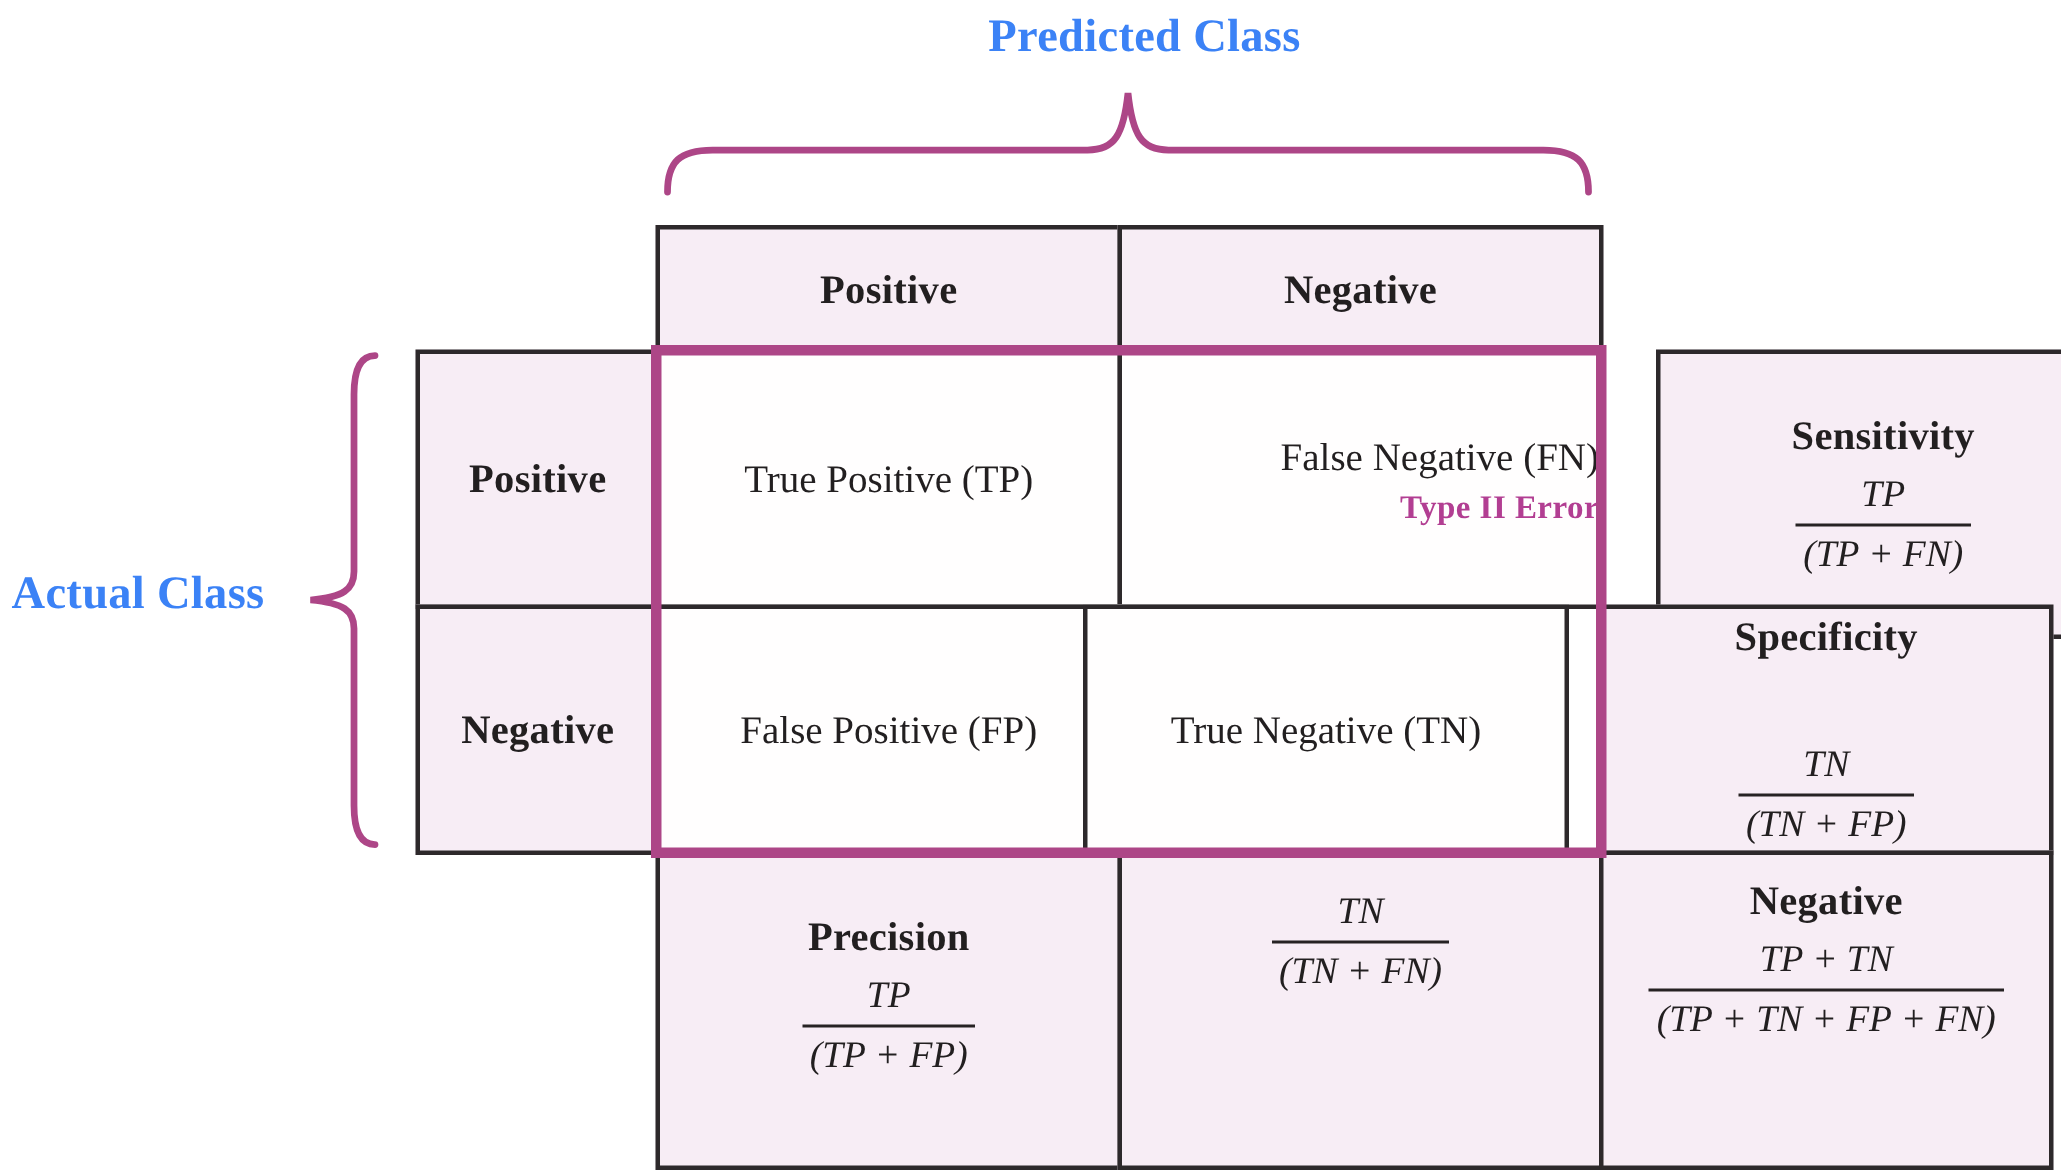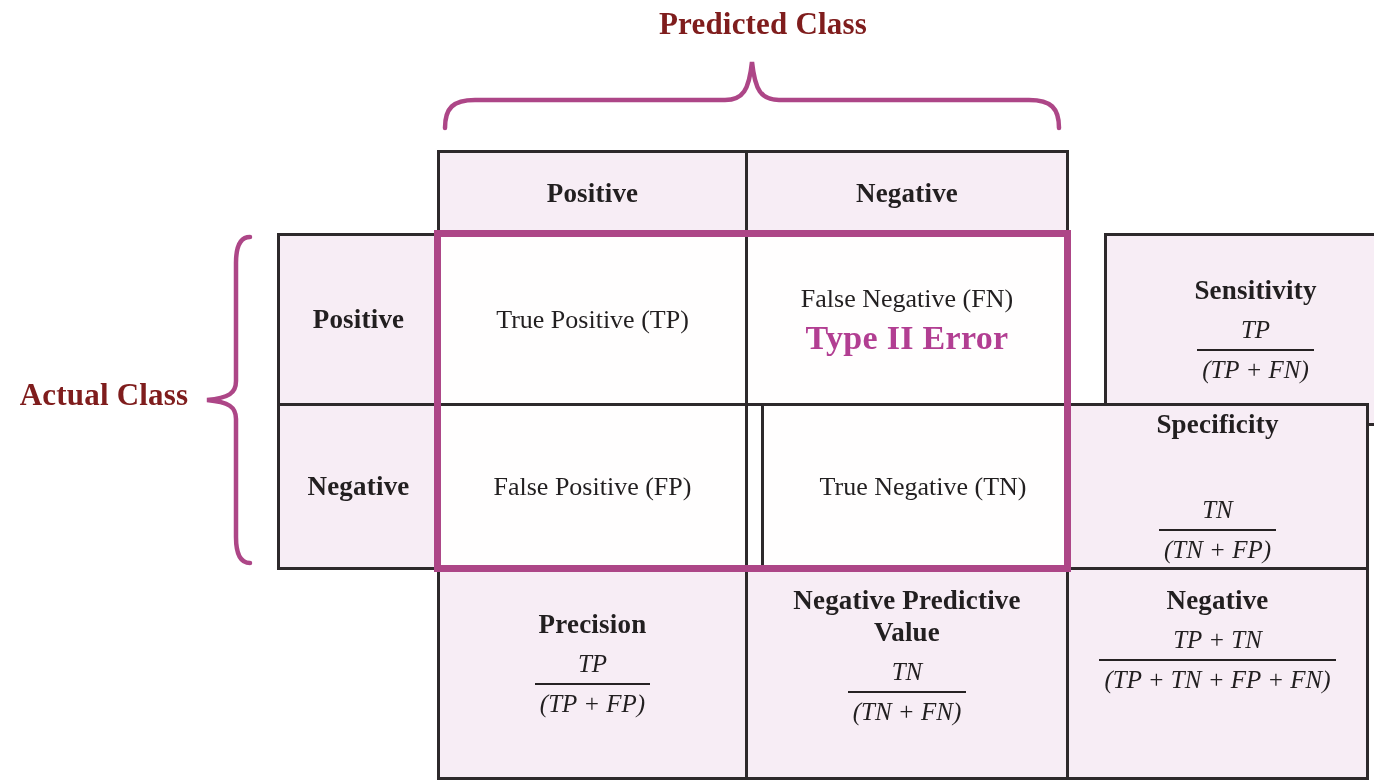--- a/index.html
+++ b/index.html
@@ -18,25 +18,25 @@
     overflow: hidden;
     font-family: "Liberation Serif", serif;
     color: var(--text_dark);
   }
   .title {
     position: absolute;
     font-weight: bold;
     font-size: 31px;
     line-height: 38px;
     text-align: center;
-    color: #7f1d1d;
+    color: #3b82f6;
     letter-spacing: 0.2px;
   }
   #title-predicted { left: 453px; top: 5px; width: 620px; }
-  #title-actual    { left: 16px;   top: 376px; width: 176px; }
+  #title-actual    { left: 4px;   top: 376px; width: 176px; }
 
   svg.brace { position: absolute; overflow: visible; }
   svg.brace path {
     fill: none;
     stroke: var(--accent_magenta);
     stroke-width: 4.5px;
     stroke-linecap: round;
   }
   #brace-top  { left: 441px; top: 56px;  width: 622px; height: 74px; }
   #brace-left { left: 202px; top: 233px; width: 52px;  height: 334px; }
@@ -49,21 +49,21 @@
     align-items: center;
     justify-content: center;
     text-align: center;
   }
   .pink  { background: var(--cell_pink); }
   .white { background: var(--cell_white); }
 
   .hdr { font-weight: bold; font-size: 27px; letter-spacing: 0.2px; }
   .cell-label { font-size: 26px; line-height: 32px; }
   .error-tag  {
-    font-size: 34px;
+    font-size: 22px;
     font-weight: bold;
     color: var(--error_text);
     margin-top: 4px;
     letter-spacing: 0.3px;
   }
   .metric-name {
     font-size: 27px;
     font-weight: bold;
     line-height: 32px;
     letter-spacing: 0.2px;
@@ -97,23 +97,23 @@
     z-index: 5;
     background: transparent;
   }
 
   
   #cell-hdr-positive { left: 437px;  top: 150px; width: 311px; height: 86px;  }
   #cell-hdr-negative { left: 745px;  top: 150px; width: 324px; height: 86px;  }
   #cell-row-positive { left: 277px;  top: 233px; width: 163px; height: 173px; }
   #cell-row-negative { left: 277px;  top: 403px; width: 163px; height: 167px; }
   #cell-tp           { left: 437px;  top: 233px; width: 311px; height: 173px; }
-  #cell-fn           { left: 745px;  top: 233px; width: 324px; height: 173px; }
+  #cell-fn           { left: 745px;  top: 233px; width: 324px; height: 173px; align-items: flex-end; }
   #cell-fp           { left: 437px;  top: 403px; width: 311px; height: 167px; }
-  #cell-tn           { left: 761px;  top: 403px; width: 324px; height: 167px; }
+  #cell-tn           { left: 722px;  top: 403px; width: 324px; height: 167px; }
   #cell-sensitivity  { left: 1104px; top: 233px; width: 303px; height: 193px; }
   #cell-specificity  { left: 1066px; top: 403px; width: 303px; height: 167px; gap: 46px; }
   #cell-precision    { left: 437px;  top: 567px; width: 311px; height: 213px; }
   #cell-npv          { left: 745px;  top: 567px; width: 324px; height: 213px; }
   #cell-accuracy     { left: 1066px; top: 567px; width: 303px; height: 213px; }
 </style>
 </head>
 <body>
 
 <div class="title" id="title-predicted">Predicted Class</div>
@@ -170,21 +170,20 @@
 </div>
 
 <div class="cell pink bottom" id="cell-precision">
   <span class="metric-name">Precision</span>
   <span class="frac">
     <span class="num">TP</span>
     <span class="den">(TP + FP)</span>
   </span>
 </div>
 <div class="cell pink bottom" id="cell-npv">
-  <span class="metric-name wrap">Negative Predictive Value</span>
   <span class="frac">
     <span class="num">TN</span>
     <span class="den">(TN + FN)</span>
   </span>
 </div>
 <div class="cell pink bottom" id="cell-accuracy">
   <span class="metric-name">Negative</span>
   <span class="frac">
     <span class="num">TP + TN</span>
     <span class="den">(TP + TN + FP + FN)</span>

